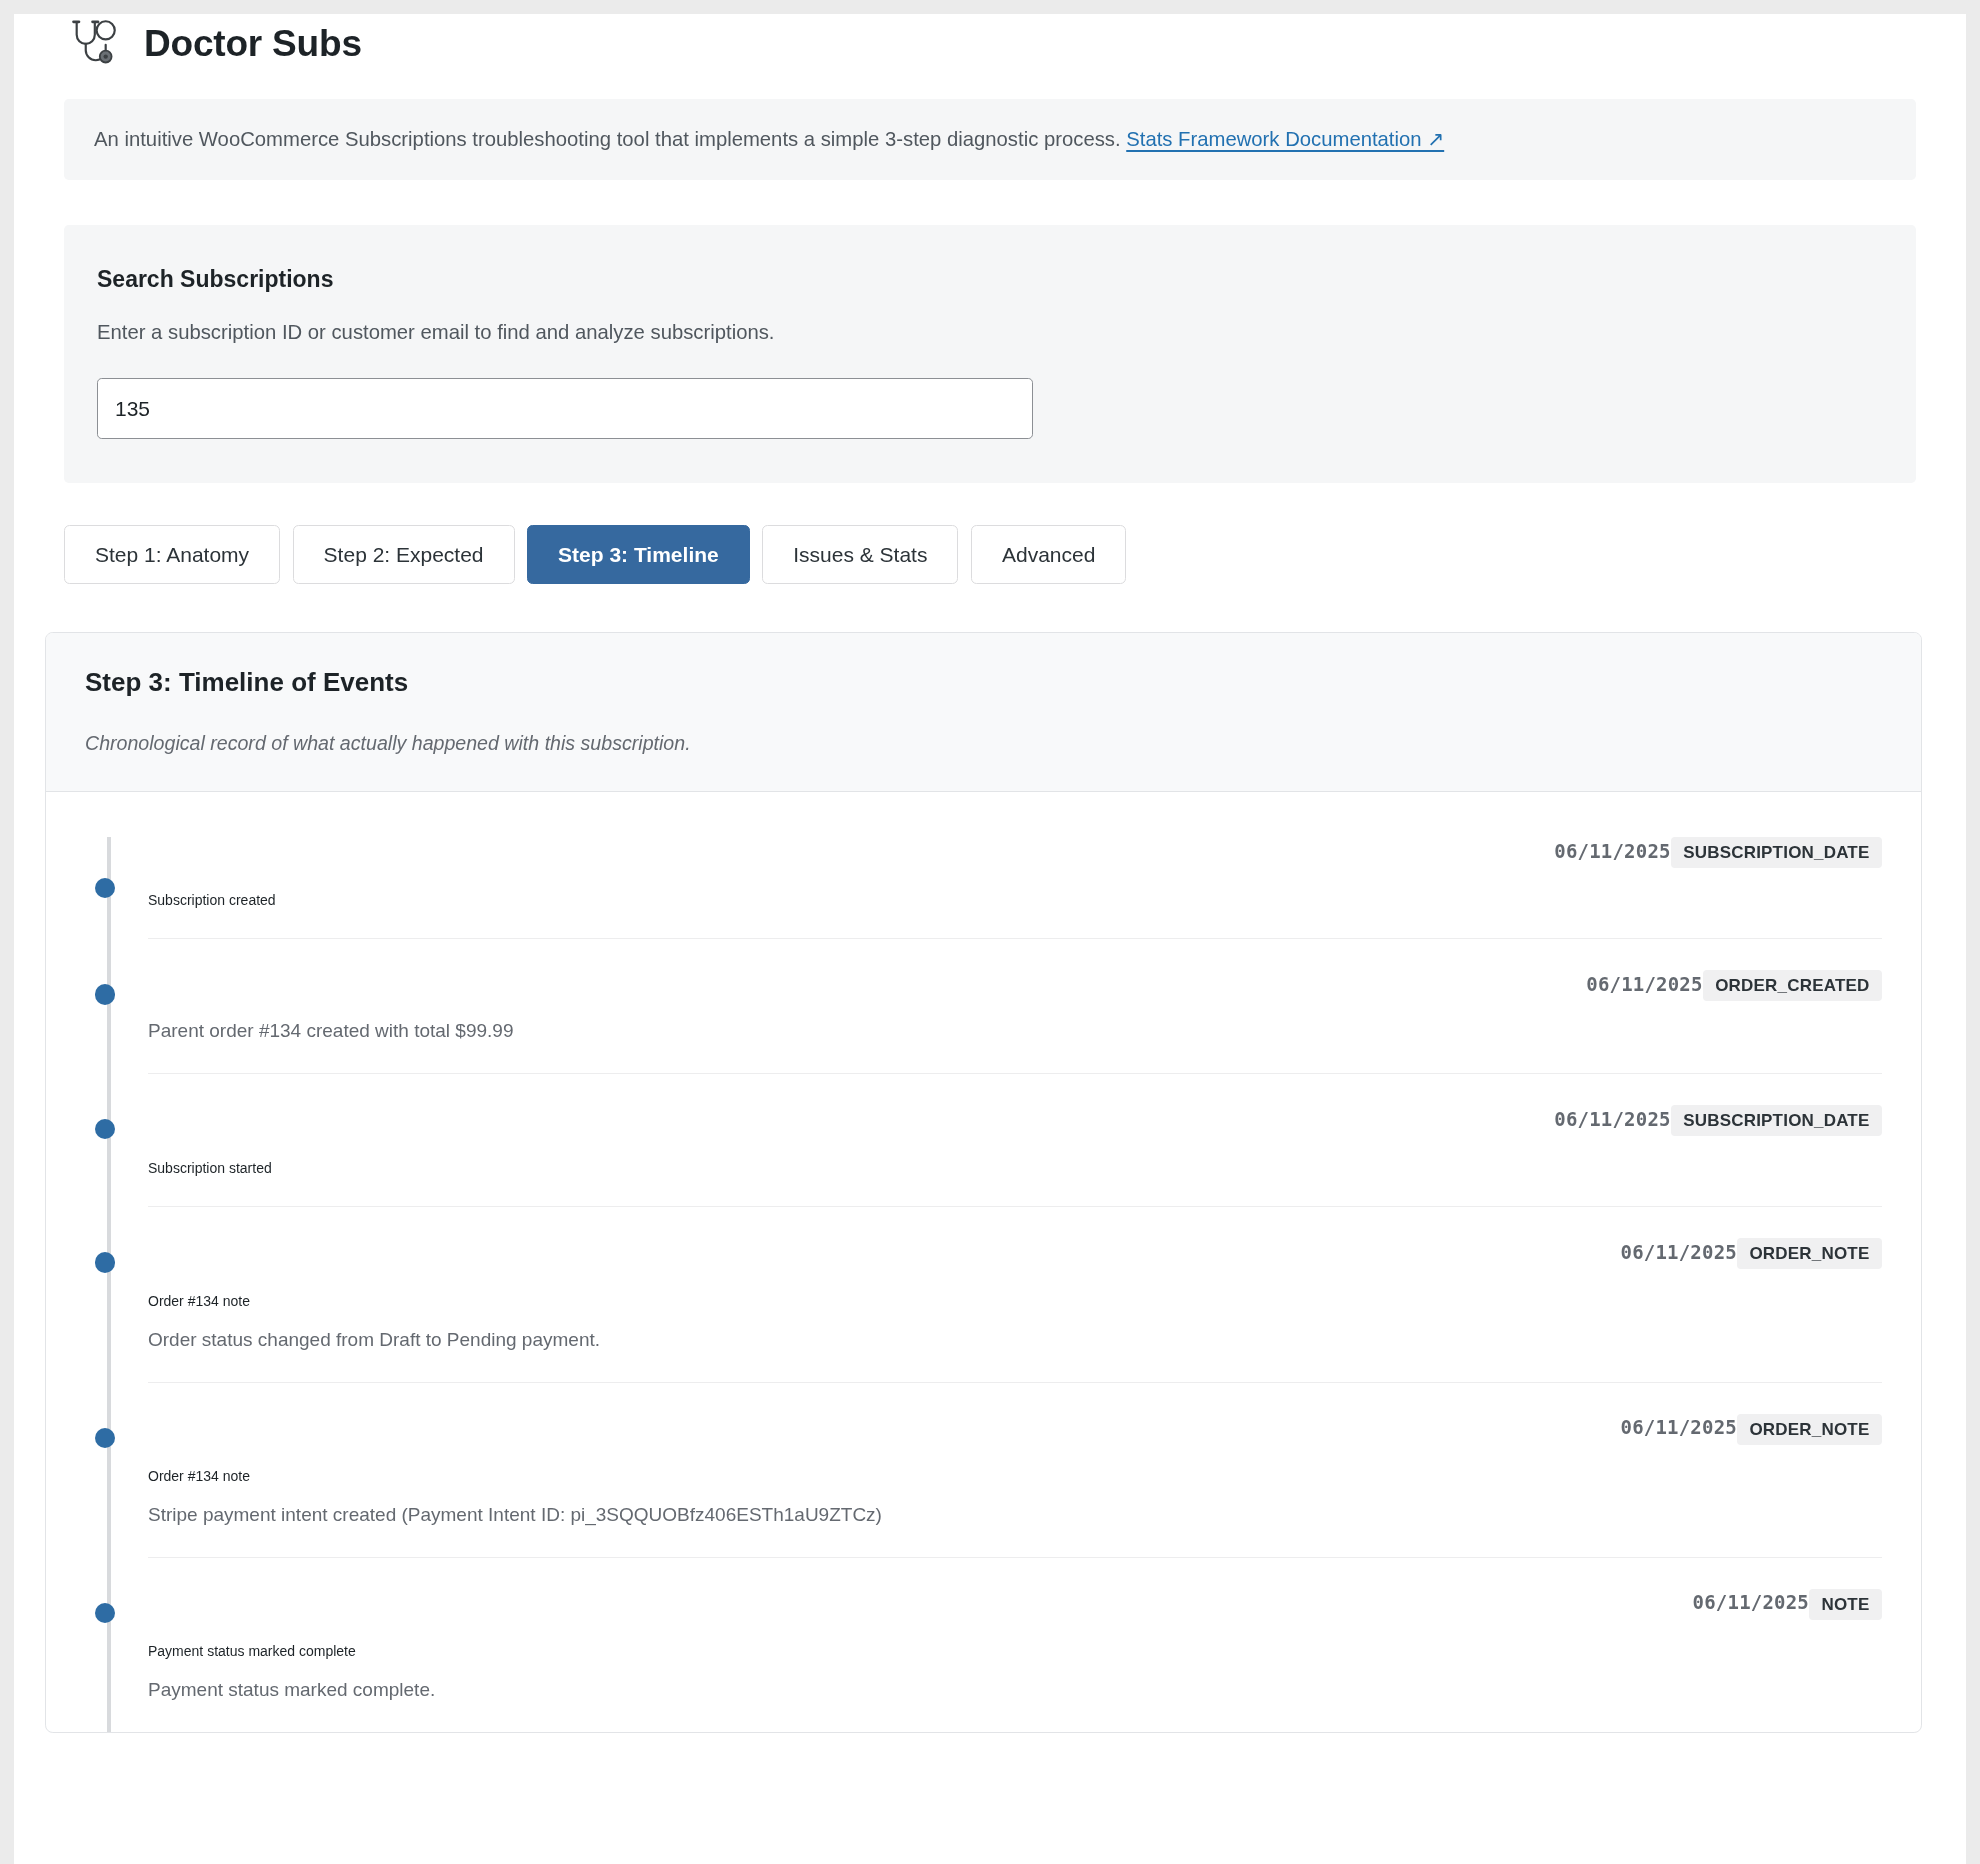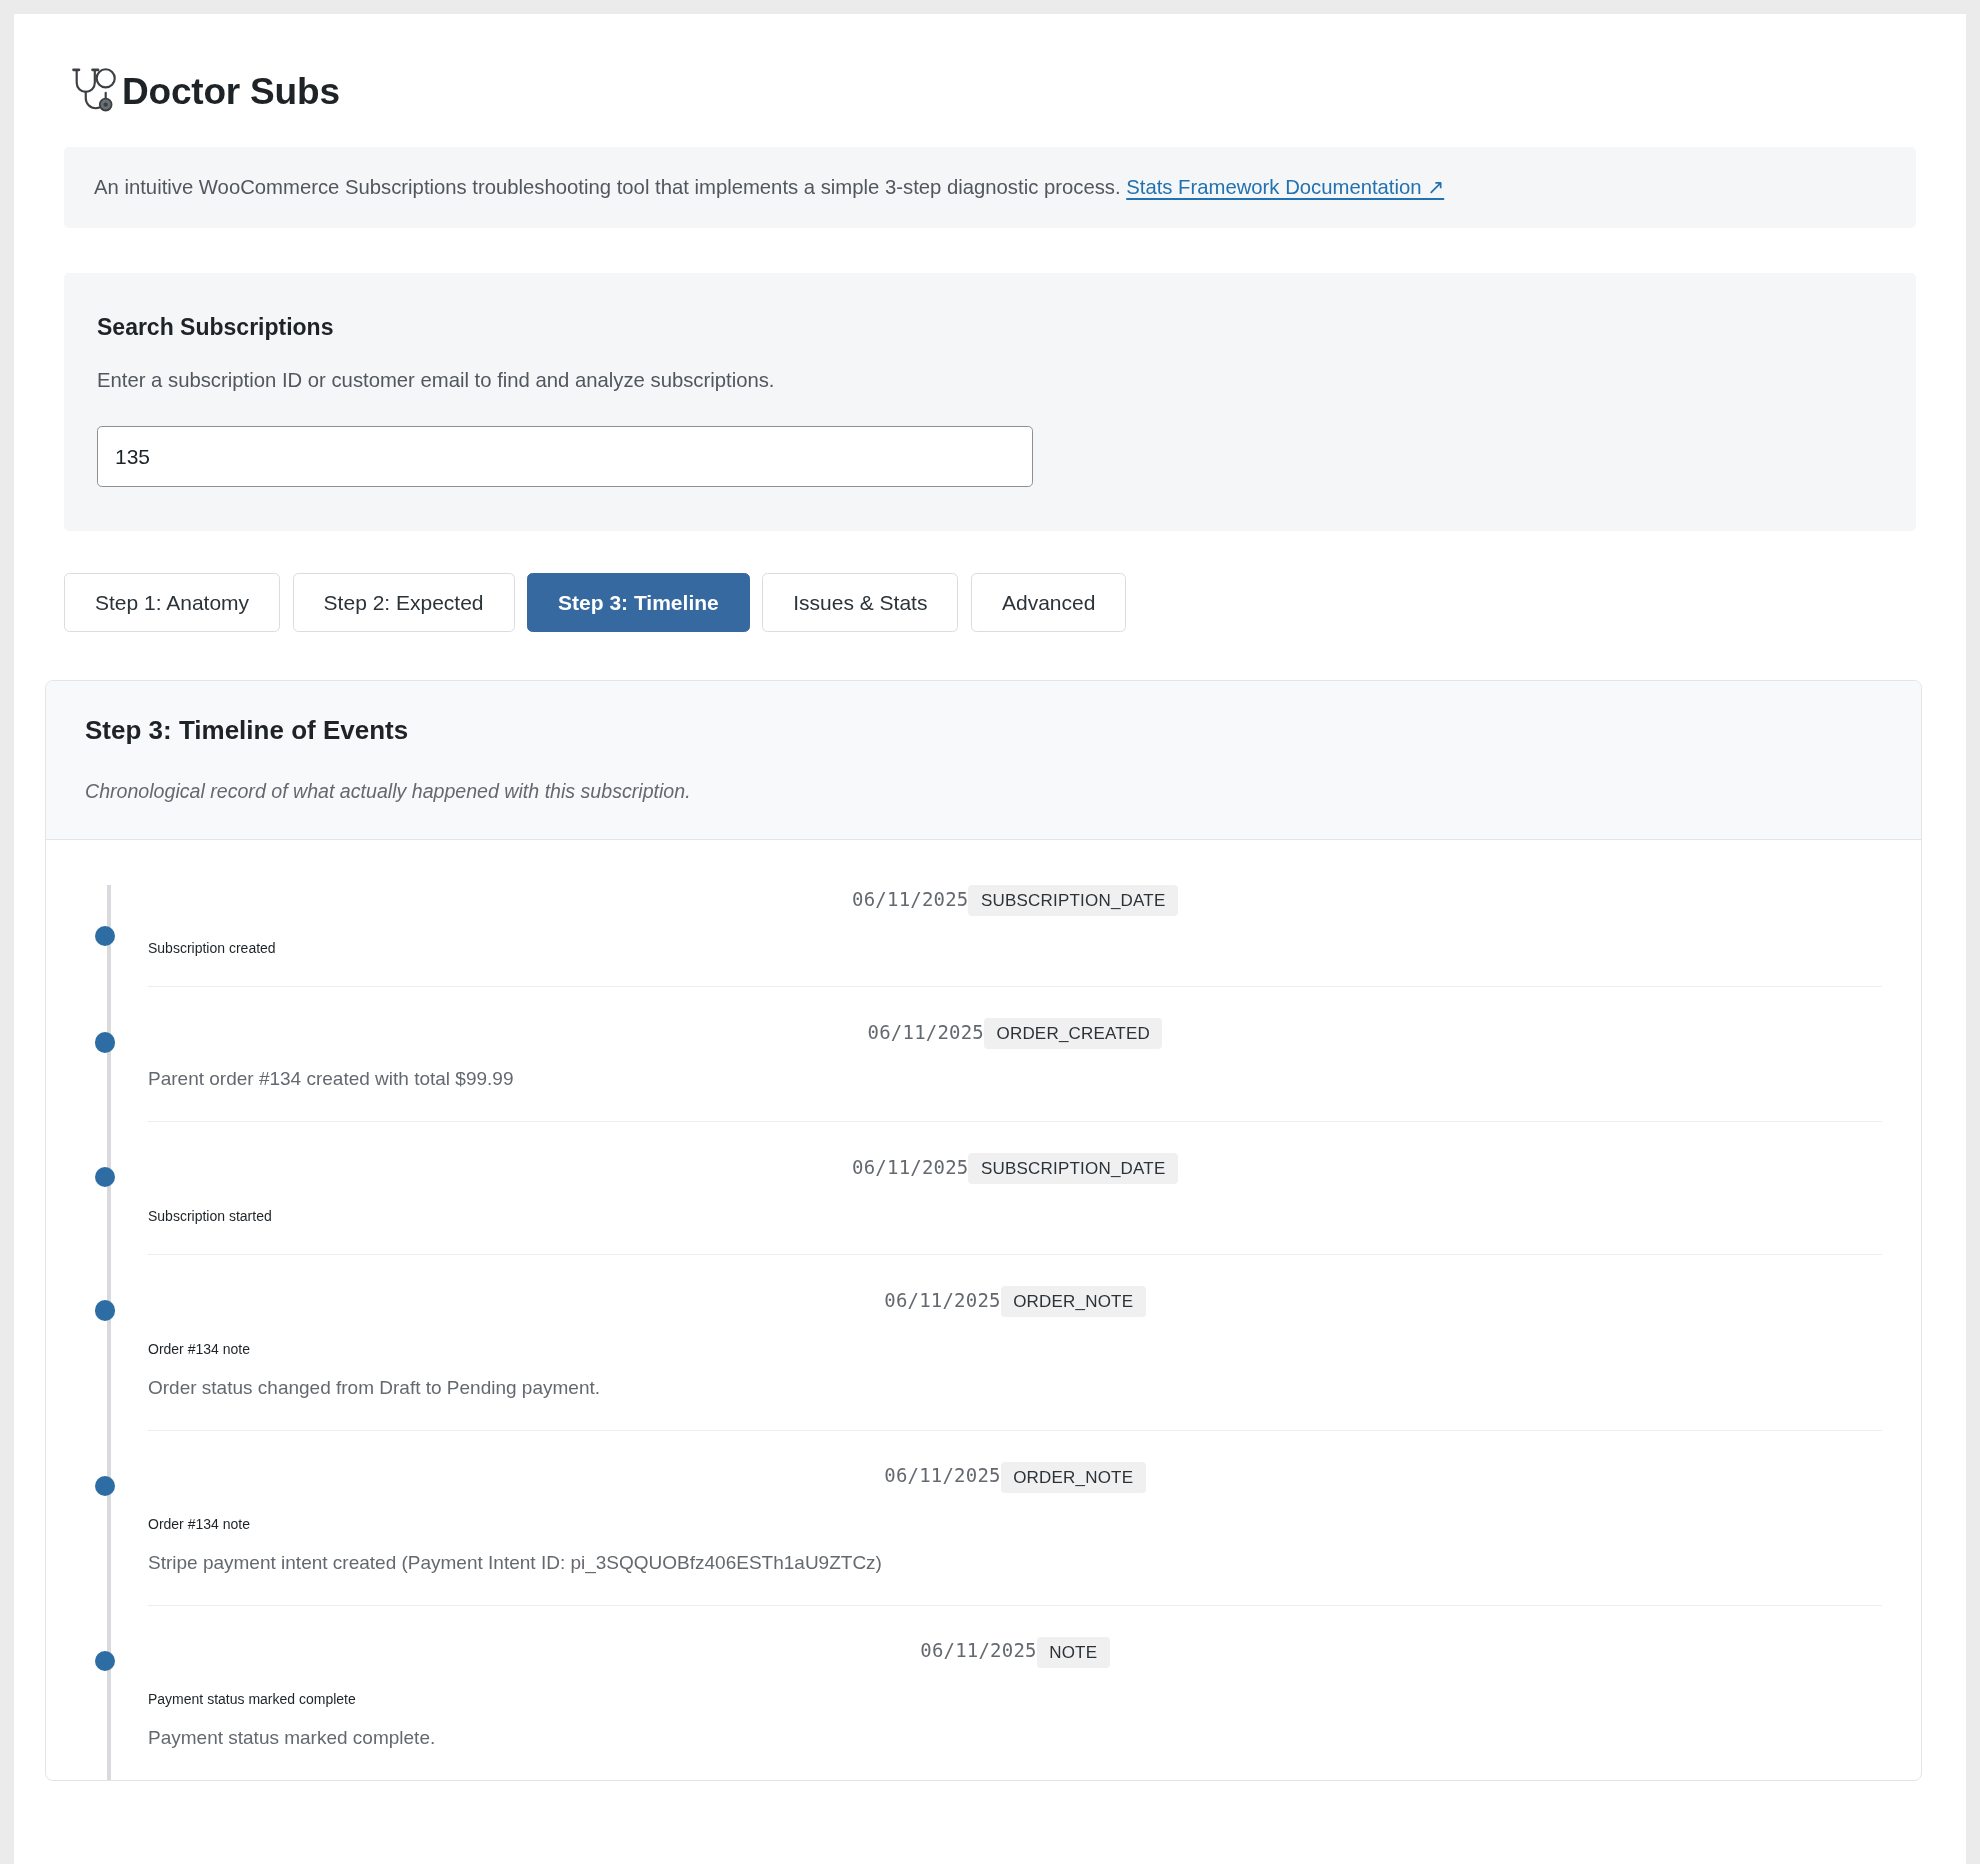--- a/index.html
+++ b/index.html
@@ -27,21 +27,21 @@
   }
 
   .inner {
     padding: 0 50px;
   }
 
   
   .app-header {
     display: flex;
     align-items: center;
-    padding-top: 48px;
+    gap: 22px;
     padding-bottom: 26.6px;
   }
   .steth-icon {
     width: 58px;
     height: 58px;
     flex: 0 0 58px;
     display: flex;
     align-items: center;
     justify-content: center;
   }
@@ -186,21 +186,22 @@
     width: 20.3px;
     height: 20.3px;
     border-radius: 50%;
     background: #2e6ca4;
   }
   .tl-item + .tl-item .tl-dot { top: 45px; }
 
   .tl-toprow {
     display: flex;
     align-items: flex-start;
-    justify-content: center;
+    justify-content: flex-end;
+    font-weight: bold;
   }
   .tl-date {
     font-family: "DejaVu Sans Mono", "Liberation Mono", monospace;
     font-size: 19px;
     color: #646970;
     letter-spacing: 0.2px;
     line-height: 1;
     padding-top: 4.7px;
   }
   .tl-badge {

